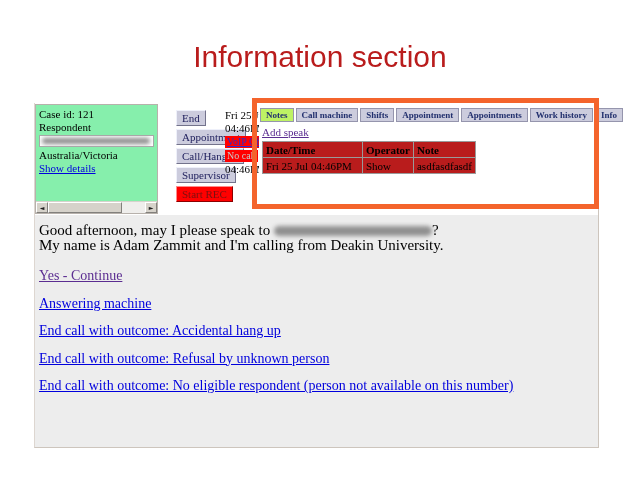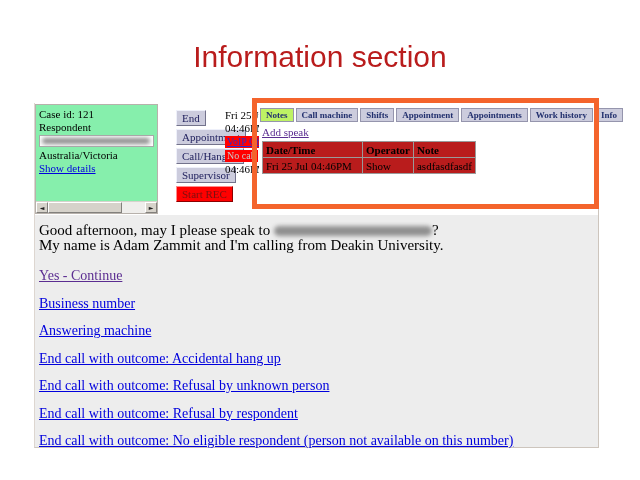--- a/index.html
+++ b/index.html
@@ -138,23 +138,21 @@
       </table>
   </div>
 
   <div class="script-area">
     <div class="greeting">
       <span>Good afternoon, may I please speak to </span><span class="redacted-inline"></span><span>?</span>
       <div>My name is Adam Zammit and I'm calling from Deakin University.</div>
     </div>
     <div class="script-links">
       <div class="row"><a class="link visited">Yes - Continue</a></div>
-      <div class="row"><a class="link">Business number</a></div>
       <div class="row"><a class="link">Answering machine</a></div>
       <div class="row"><a class="link">End call with outcome: Accidental hang up</a></div>
       <div class="row"><a class="link">End call with outcome: Refusal by unknown person</a></div>
-      <div class="row"><a class="link">End call with outcome: Refusal by respondent</a></div>
       <div class="row"><a class="link">End call with outcome: No eligible respondent (person not available on this number)</a></div>
     </div>
   </div>
 </div>
 
 <div class="highlight-box"></div>
 
 </body></html>

